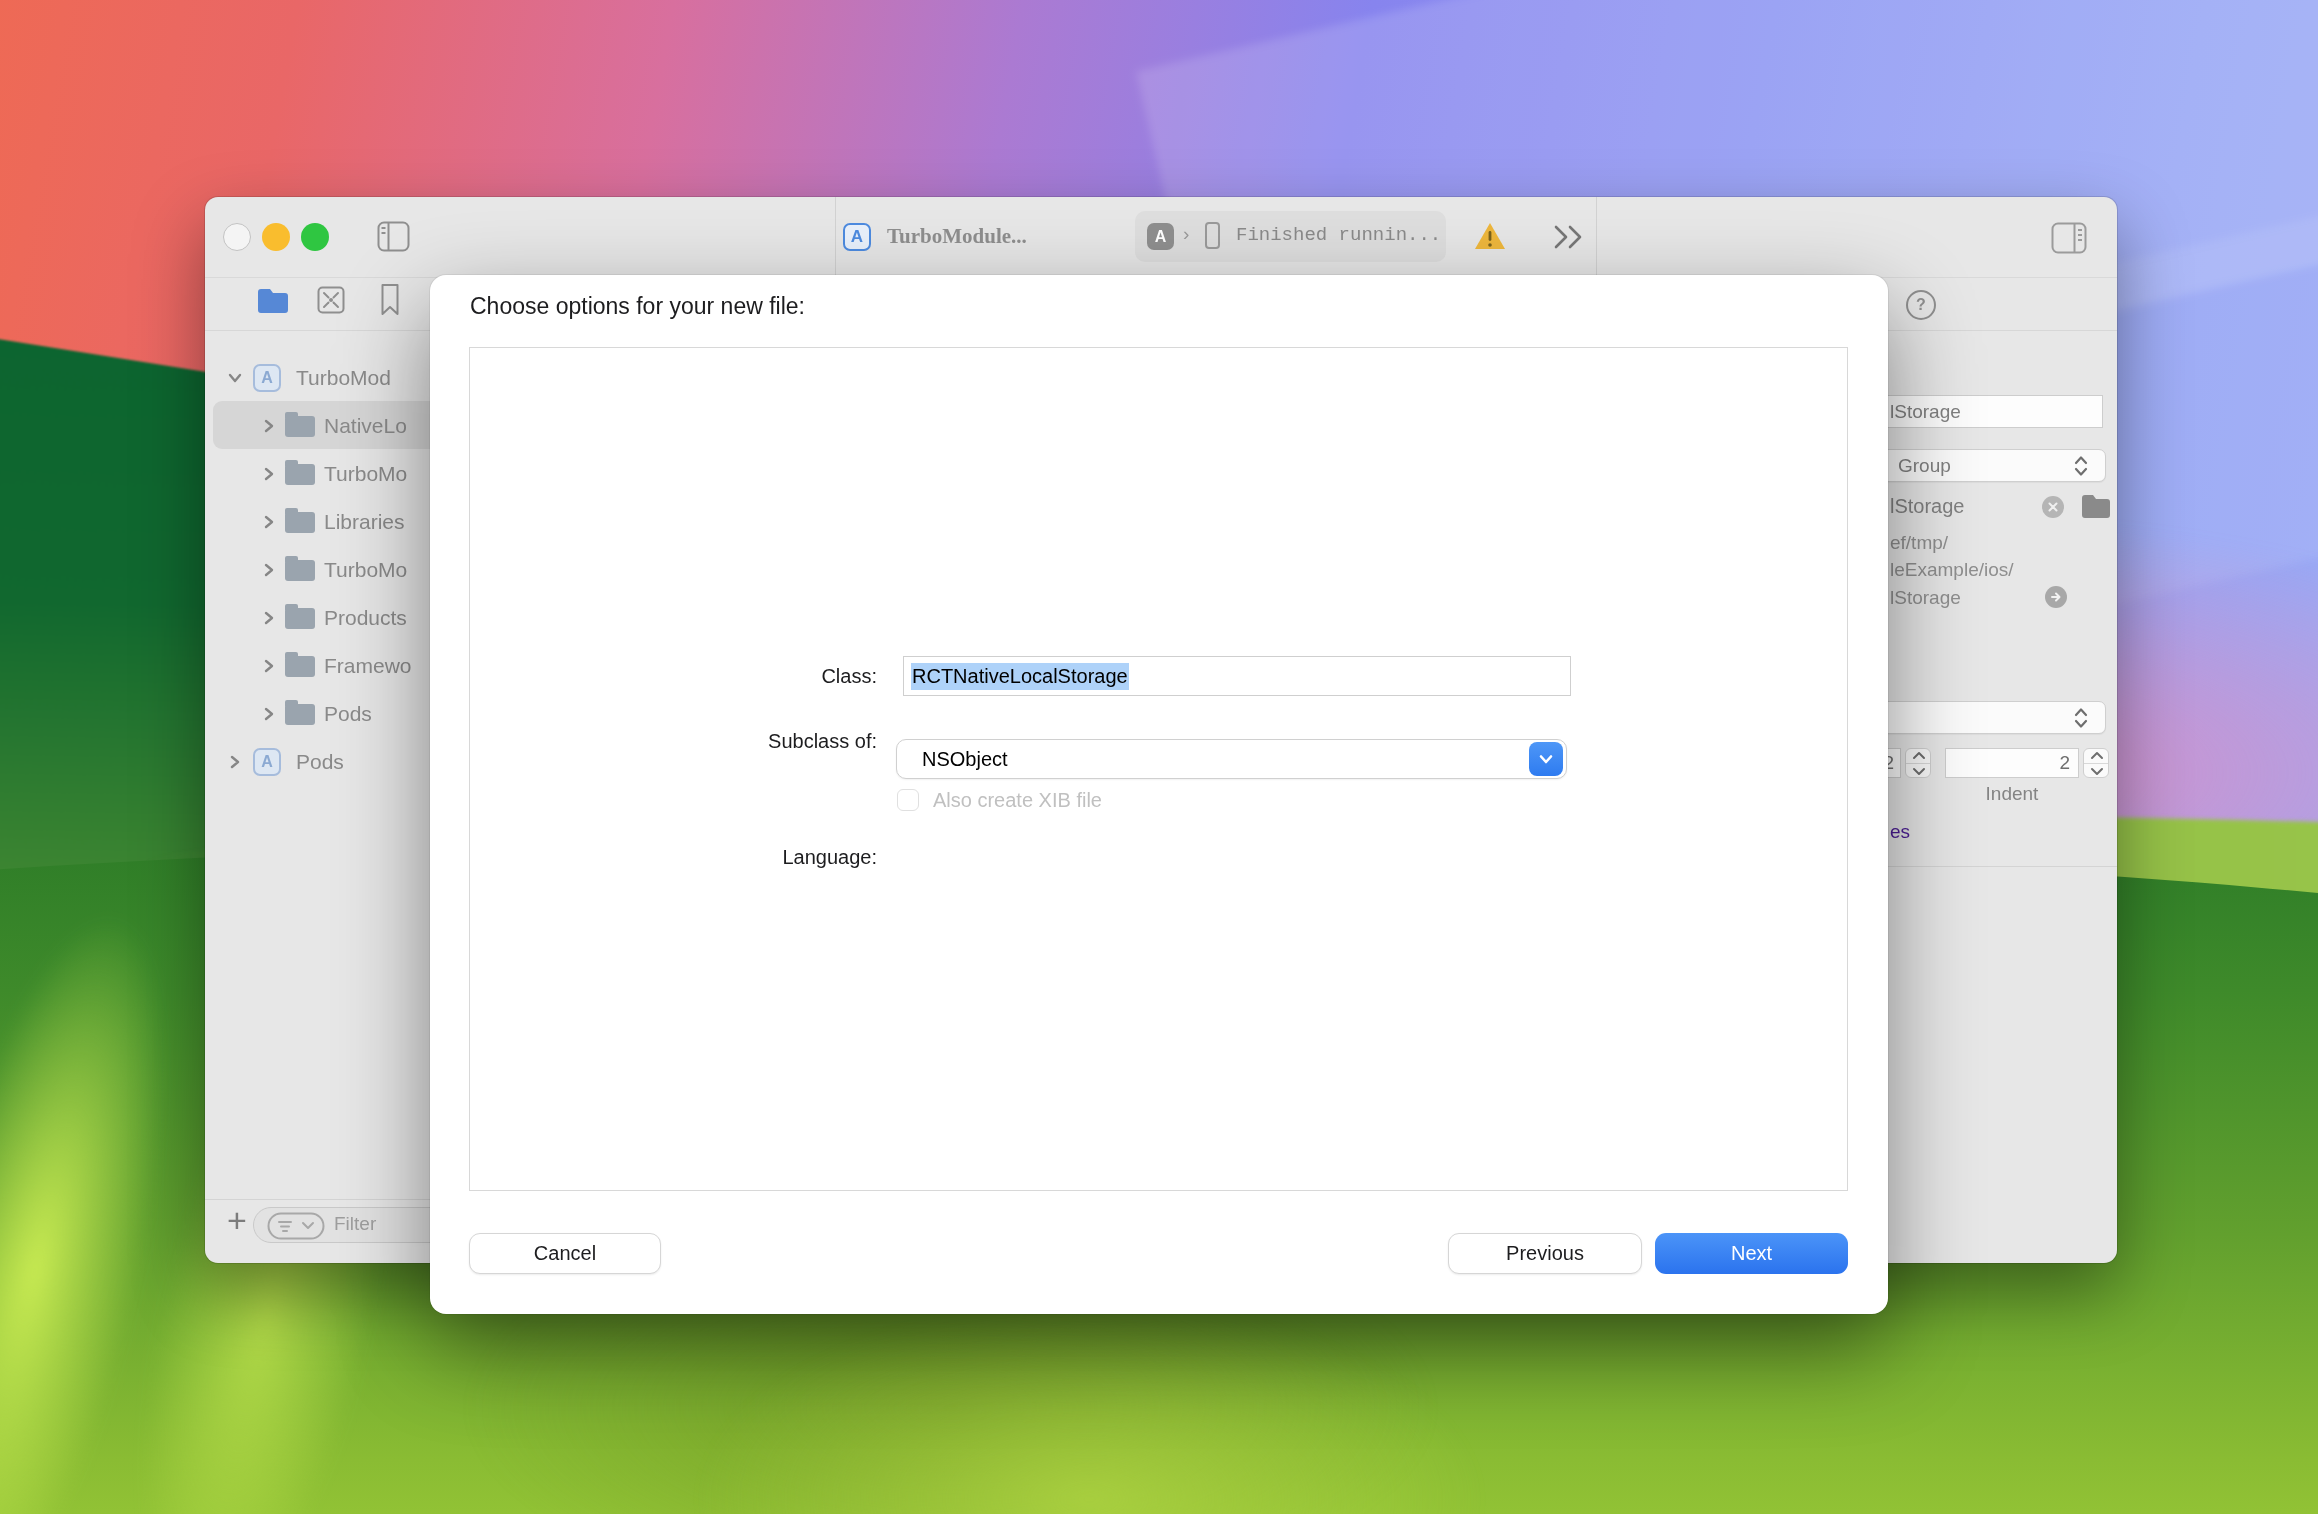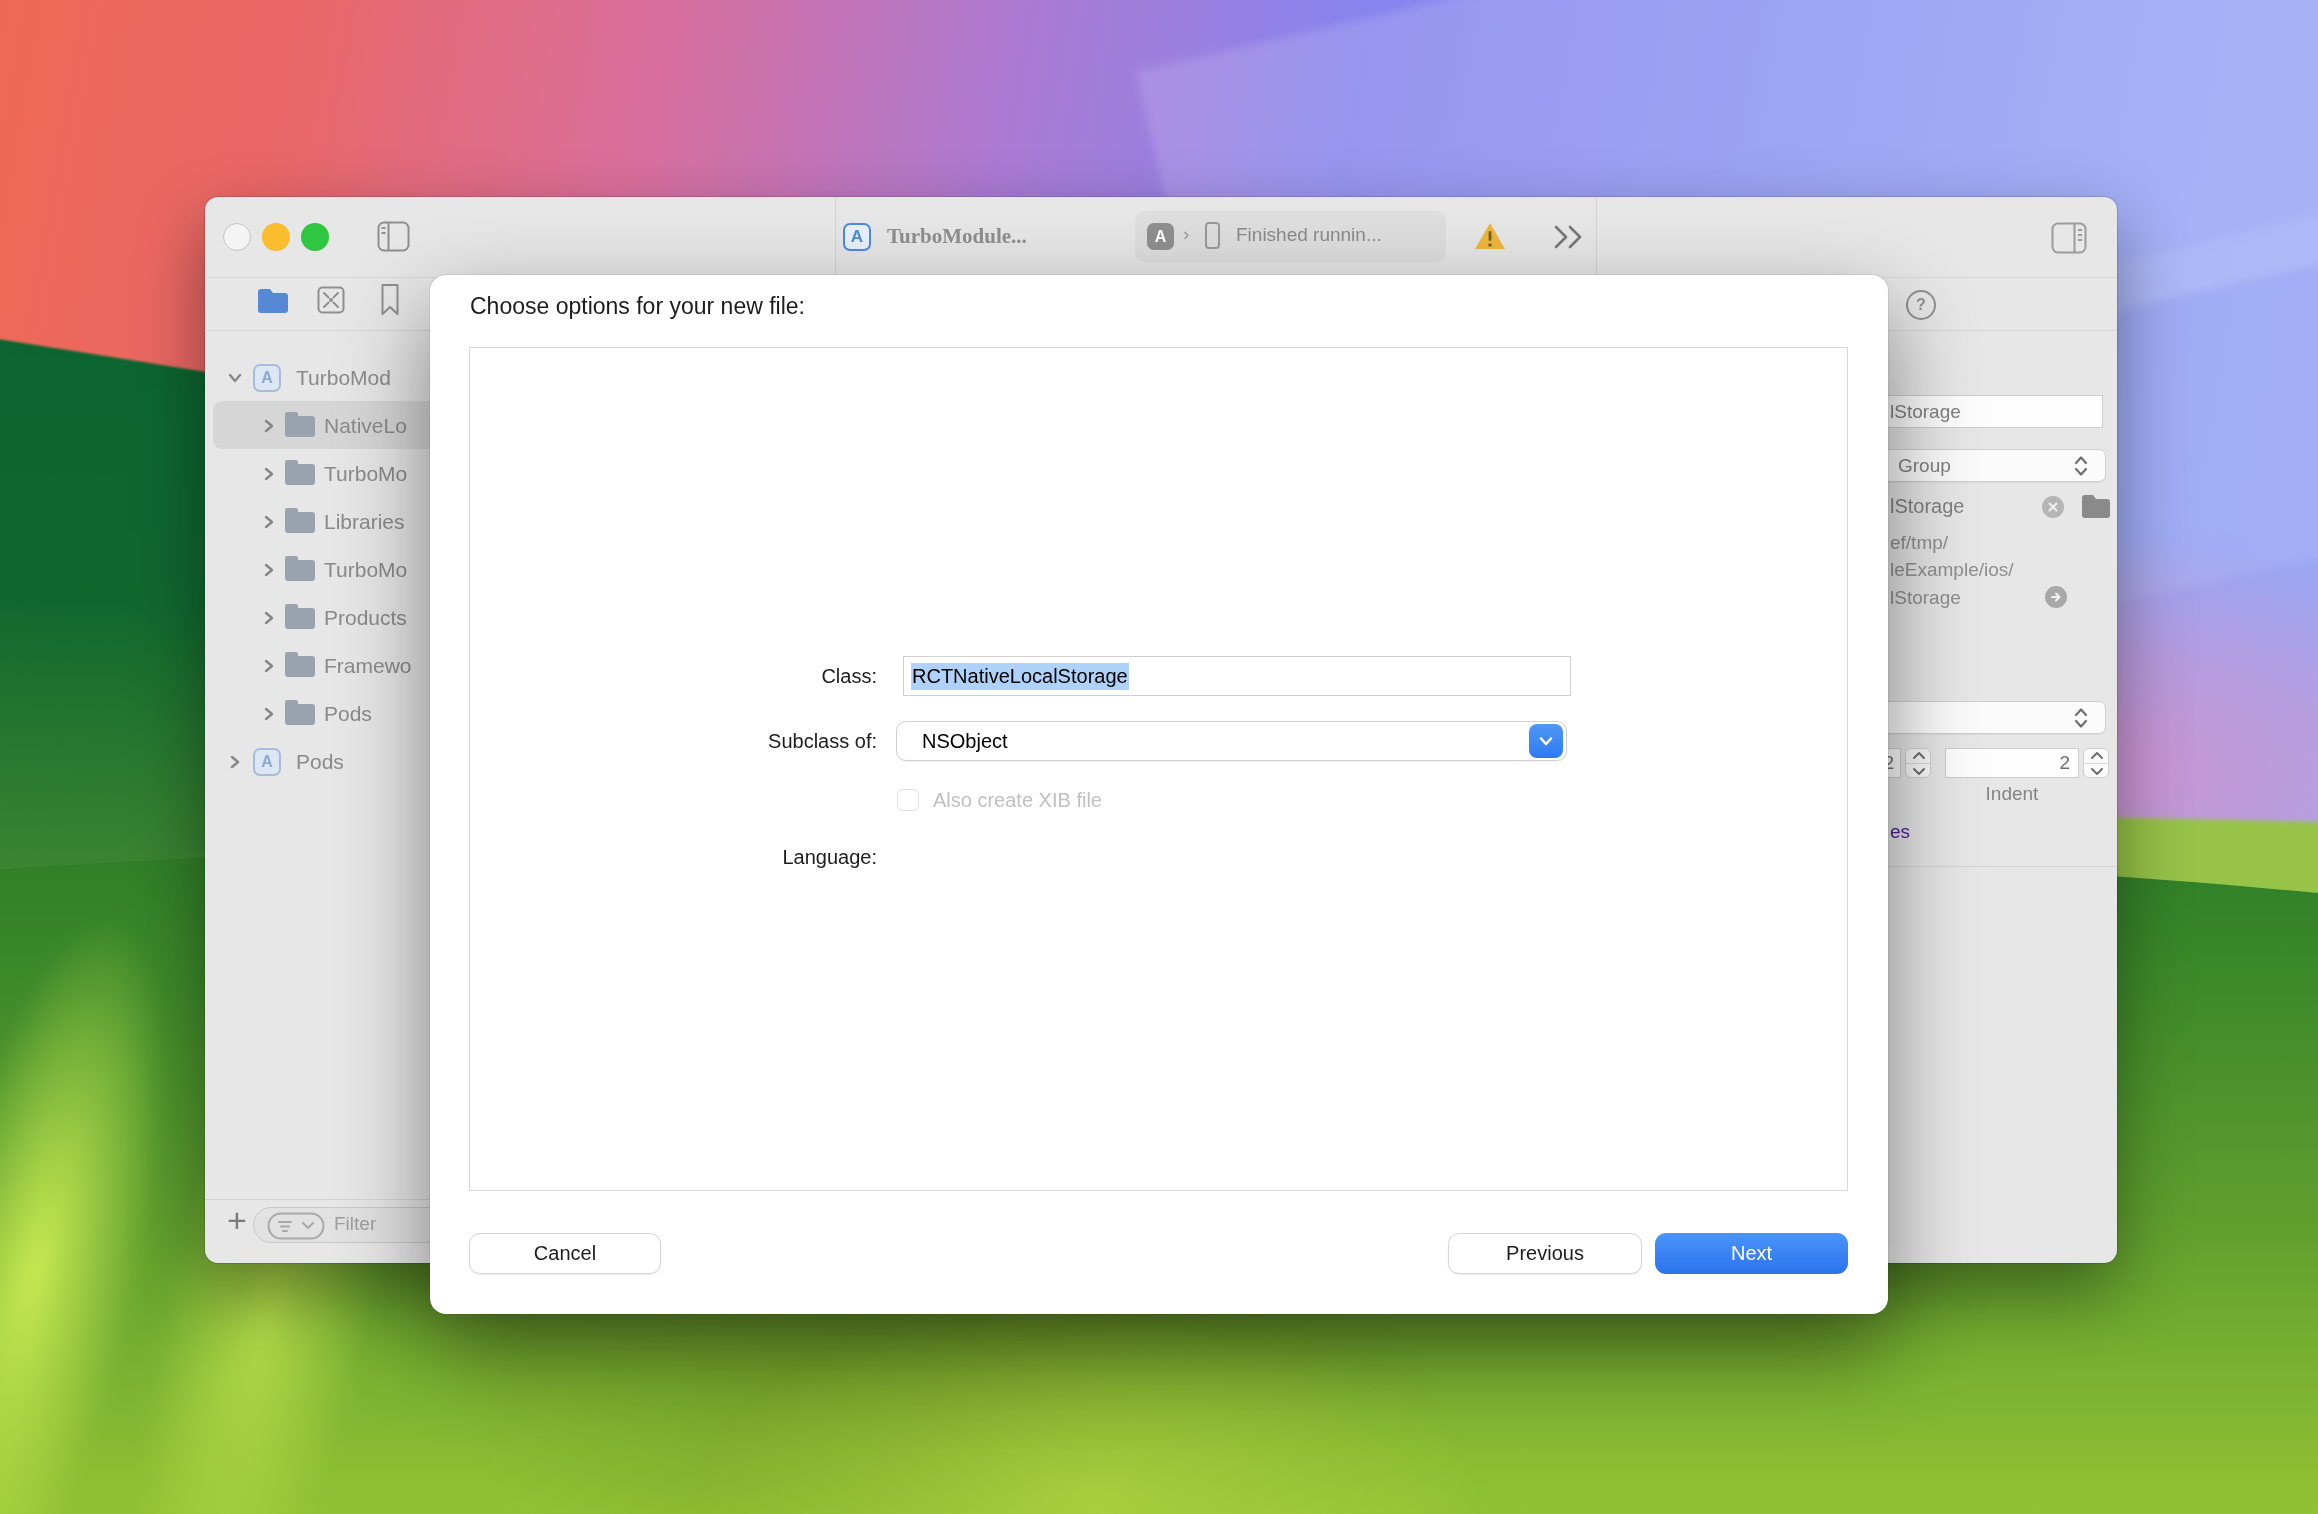--- a/index.html
+++ b/index.html
@@ -143,21 +143,21 @@
         <span>A</span>
       </div>
     <div class="tb-title" style="left:682px;">TurboModule...</div>
 
     <div class="pill">
       <div class="appicon gray" style="left:12px;top:12px;width:27px;height:27px;font-size:16px;">
           <span>A</span>
         </div>
       <div class="abs" style="left:48px;top:12px;font-size:19px;color:#9a9a9a;">›</div>
       <div class="abs" style="left:70px;top:11px;width:15px;height:27px;border:2px solid #9a9a9a;border-radius:4px;box-sizing:border-box;"></div>
-      <div class="abs" style="left:101px;top:13px;font-size:19px;color:#8a8a8a;white-space:nowrap;">Finished runnin...</div>
+      <div class="abs" style="left:101px;top:13px;font-size:19px;color:#8a8a8a;white-space:nowrap;font-family:Liberation Mono, monospace;">Finished runnin...</div>
     </div>
 
     <svg class="abs" style="left:1268px;top:23px;" width="34" height="32" viewBox="0 0 34 32">
       <path d="M17 3 L32 29 L2 29 Z" fill="#eeb73c"></path>
       <rect x="15.6" y="11" width="2.8" height="10" rx="1.4" fill="#7a621c"></rect>
       <circle cx="17" cy="25" r="1.8" fill="#7a621c"></circle>
     </svg>
 
     <svg class="abs" style="left:1343px;top:26px;" width="40" height="28" viewBox="0 0 40 28">
       <path d="M8 4 L18 14 L8 24" fill="none" stroke="#777" stroke-width="2.6" stroke-linecap="round" stroke-linejoin="round"></path>
@@ -348,21 +348,21 @@
   <div class="dialog">
     <div class="dlg-title">Choose options for your new file:</div>
     <div class="dlg-box"></div>
 
     <div class="flabel" style="left:227px;top:390px;">Class:</div>
     <div class="tfield">
       <span class="tsel">RCTNativeLocalStorage</span>
     </div>
 
     <div class="flabel" style="left:227px;top:455px;">Subclass of:</div>
-    <div class="pop" style="top:446px;padding-left:25px;">
+    <div class="pop" style="top:464px;padding-left:25px;">
       <span>NSObject</span>
       <div class="pop-btn">
         <svg width="16" height="11" viewBox="0 0 16 11">
           <path d="M3 2.5 L8 8 L13 2.5" fill="none" stroke="#fff" stroke-width="2.6" stroke-linecap="round" stroke-linejoin="round"></path>
           </svg>
       </div>
     </div>
 
     <div class="chkbox"></div>
     <div class="chklbl">Also create XIB file</div>

